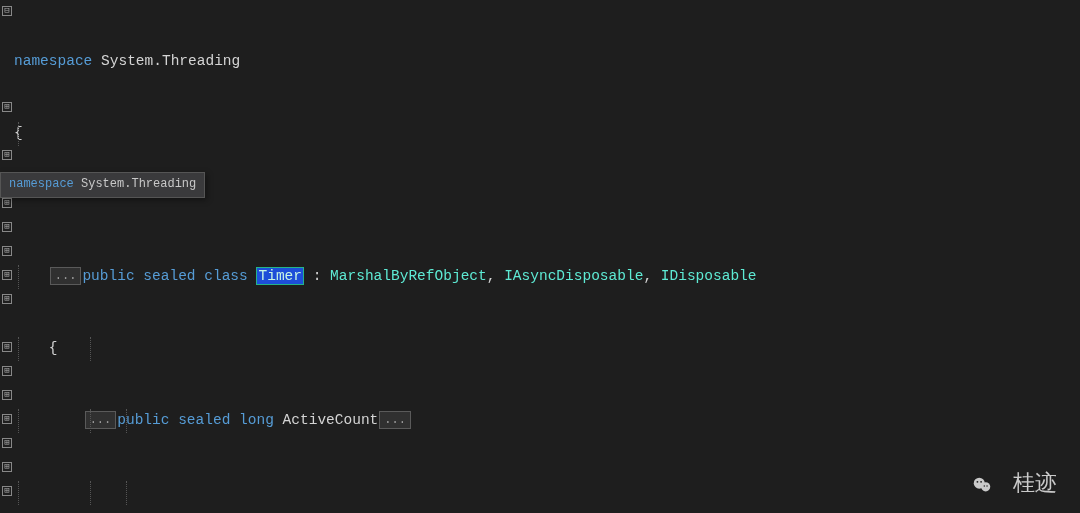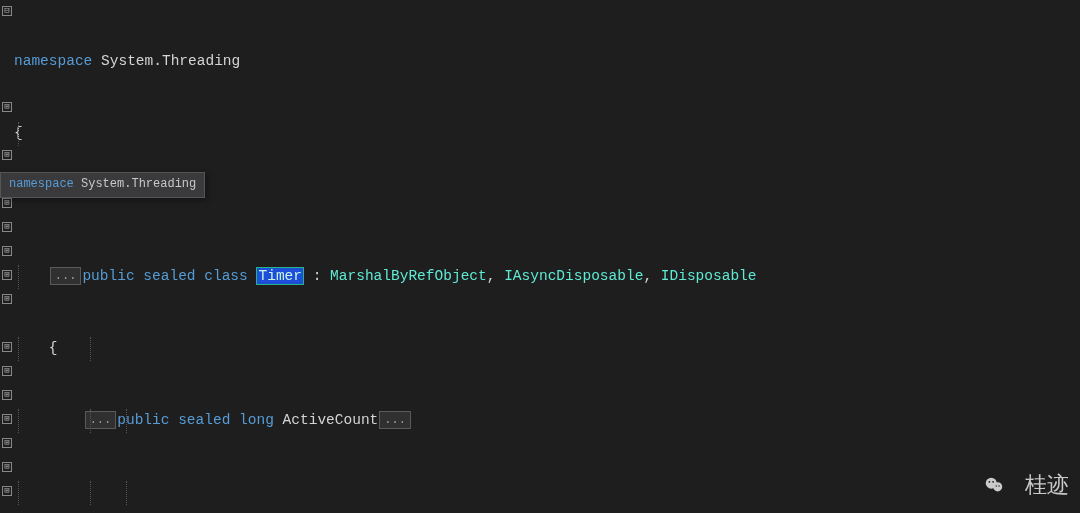--- a/index.html
+++ b/index.html
@@ -78,24 +78,24 @@
     border: 1px solid #555;
     padding: 2px 8px;
     font-size: 12px;
     color: #c8c8c8;
     z-index: 5;
     box-shadow: 2px 2px 6px rgba(0,0,0,.4);
   }
   .tooltip .kw2 { color: #569cd6; }
   .watermark {
     position: absolute;
-    right: 11px;
+    right: 23px;
     bottom: 10px;
     color: #e8e8e8;
-    font-family: Liberation Sans, sans-serif;
+    font-family: Liberation Mono, monospace;
     font-size: 22px;
     font-weight: 500;
     opacity: .85;
     display: flex;
     align-items: center;
     gap: 20px;
   }
   .wm-icon {
     width: 22px; height: 22px;
     display: inline-flex; align-items: center; justify-content: center;

